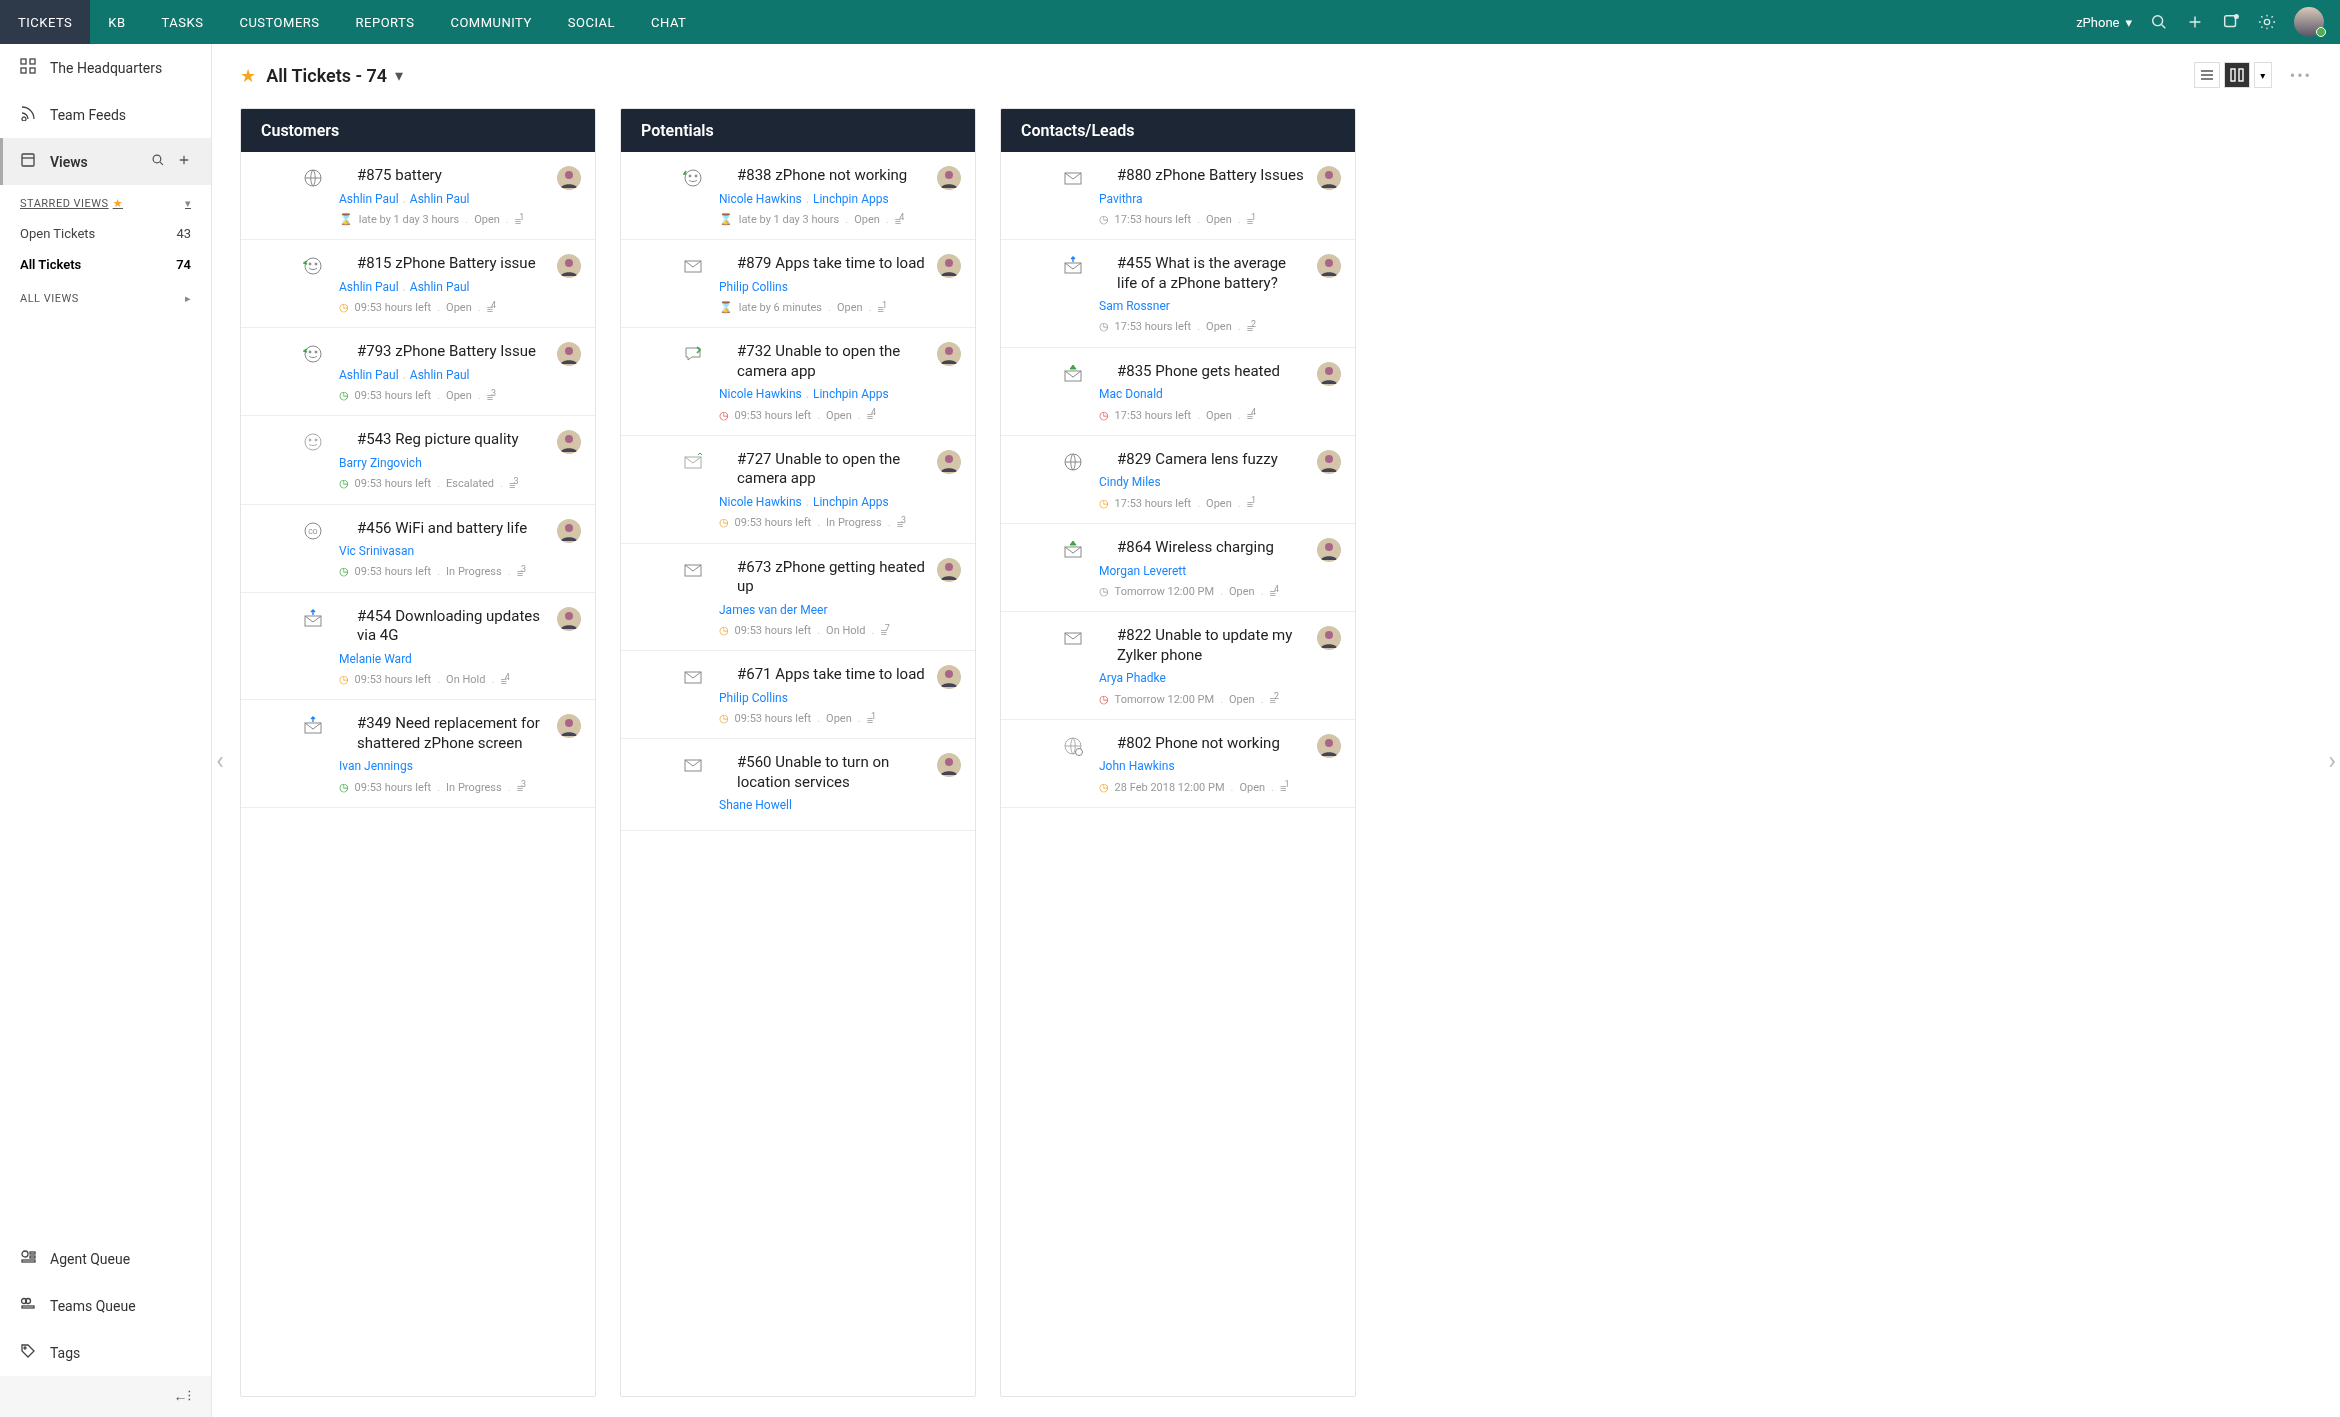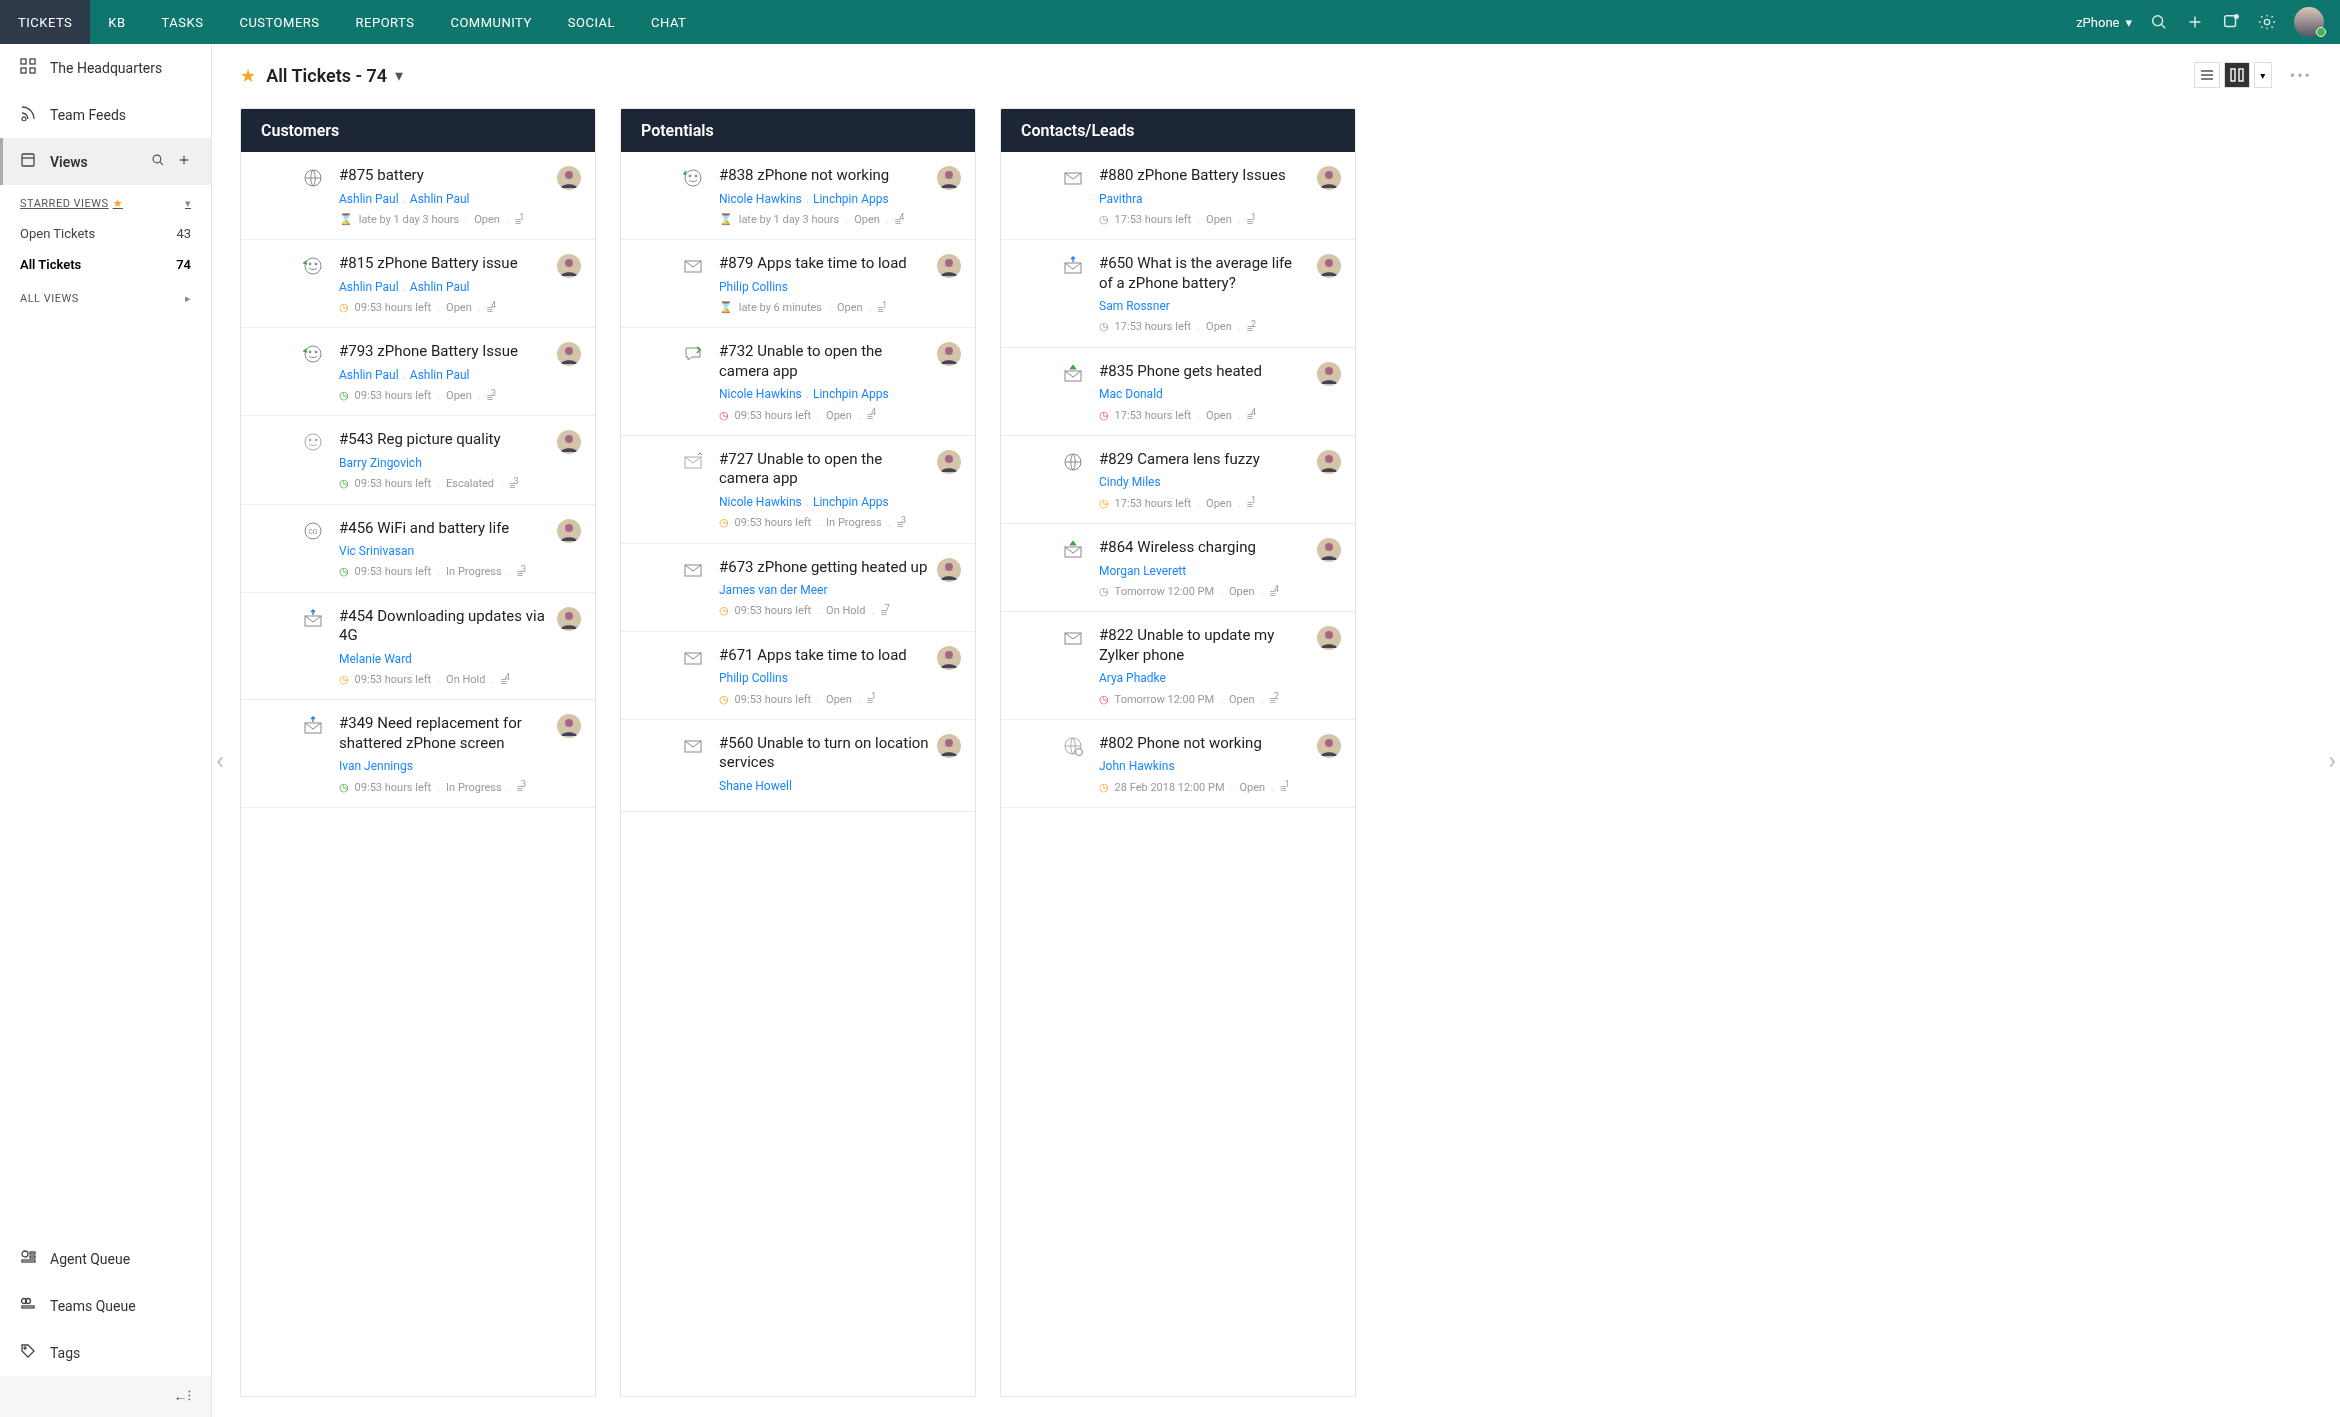--- a/index.html
+++ b/index.html
@@ -38,21 +38,21 @@
 .board { flex: 1; display: flex; gap: 24px; padding: 6px 28px 20px; overflow-x: auto; position: relative; background: #fff; }
 .nav-arrow { position: absolute; top: 50%; transform: translateY(-50%); font-size: 26px; color: #bbb; cursor: pointer; z-index: 2; }
 .nav-arrow.left { left: 4px; }
 .nav-arrow.right { right: 4px; }
 .column { width: 356px; flex-shrink: 0; background: #fff; border: 1px solid #e5e5e5; border-radius: 2px; overflow: hidden; display: flex; flex-direction: column; }
 .col-header { background: #1c2634; color: #fff; padding: 12px 20px; font-size: 16px; font-weight: 600; }
 .card-list { flex: 1; overflow-y: auto; }
 .card { border-bottom: 1px solid #eee; padding: 14px 18px 12px; display: flex; gap: 12px; position: relative; cursor: pointer; }
 .card-icon-cell { width: 24px; flex-shrink: 0; padding-top: 2px; margin-left: 44px; }
 .card-body { flex: 1; min-width: 0; padding-right: 28px; }
-.card-title { font-size: 15px; color: #222; line-height: 1.3; margin-bottom: 6px; }
+.card-title { font-size: 15px; color: #222; line-height: 1.3; margin-bottom: 6px; margin-left: 18px; }
 .card-links { font-size: 12px; margin-bottom: 6px; }
 .card-links a { color: #1a85ff; text-decoration: none; }
 .card-links .sep { color: #ccc; margin: 0 4px; }
 .card-meta { font-size: 11px; color: #999; display: flex; align-items: center; gap: 6px; flex-wrap: wrap; }
 .card-meta .dot { color: #ccc; }
 .card-avatar { width: 24px; height: 24px; border-radius: 50%; background: #ddd; position: absolute; right: 14px; top: 14px; overflow: hidden; }
 .card-avatar svg { width: 100%; height: 100%; }
 .icon-svg { width: 20px; height: 20px; }
 .t-red { color: #e05252; }
 .t-green { color: #3aa83a; }
@@ -578,21 +578,21 @@
                   <path d="M4 22c1-5 15-5 16 0" fill="#445"></path>
                 </svg></div>
             </div>
             <div class="card">
       <div class="card-icon-cell"><svg class="icon-svg" viewBox="0 0 20 20" fill="none" stroke="#888" stroke-width="1">
                   <rect x="2" y="7" width="16" height="10"></rect>
                   <path d="M2 7l8 6 8-6"></path>
                   <path d="M10 1v5M8 3l2-2 2 2" stroke="#1a85ff" stroke-width="1.4"></path>
                 </svg></div>
       <div class="card-body">
-        <div class="card-title">#650 What is the average life of a zPhone battery?</div>
+        <div class="card-title">#455 What is the average life of a zPhone battery?</div>
         <div class="card-links"><a>Sam Rossner</a></div>
         <div class="card-meta">
                   <span class="t-grey">◷</span>
                   <span>17:53 hours left</span>
                   <span class="dot">.</span>
                   <span>Open</span>
                   <span class="dot">.</span>
                   <span>≡<span class="super">2</span></span>
                 </div>
       </div>

